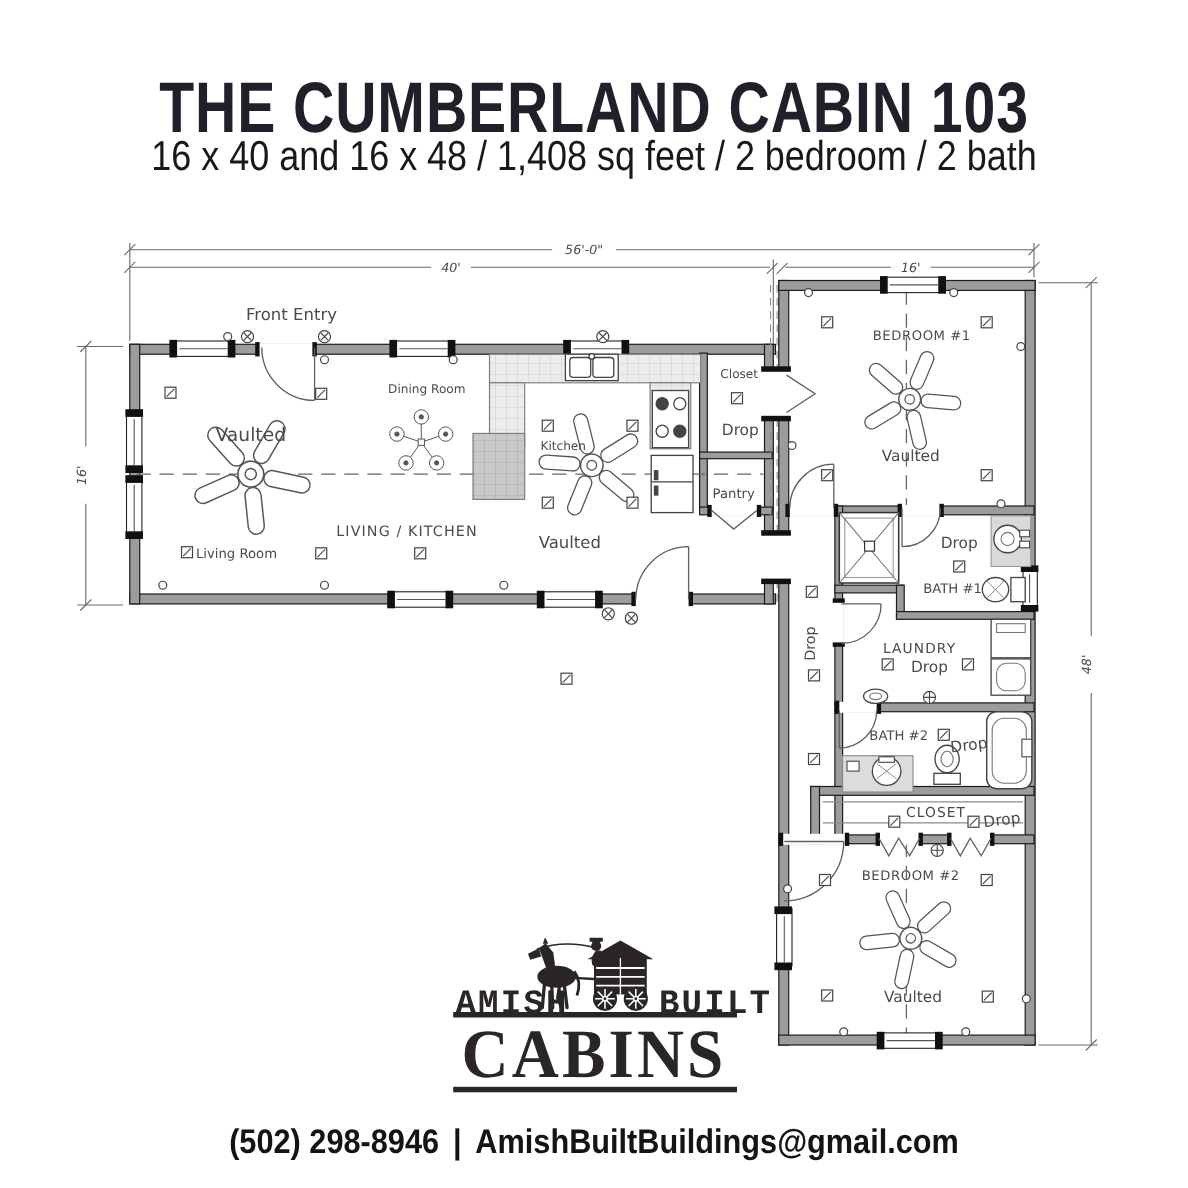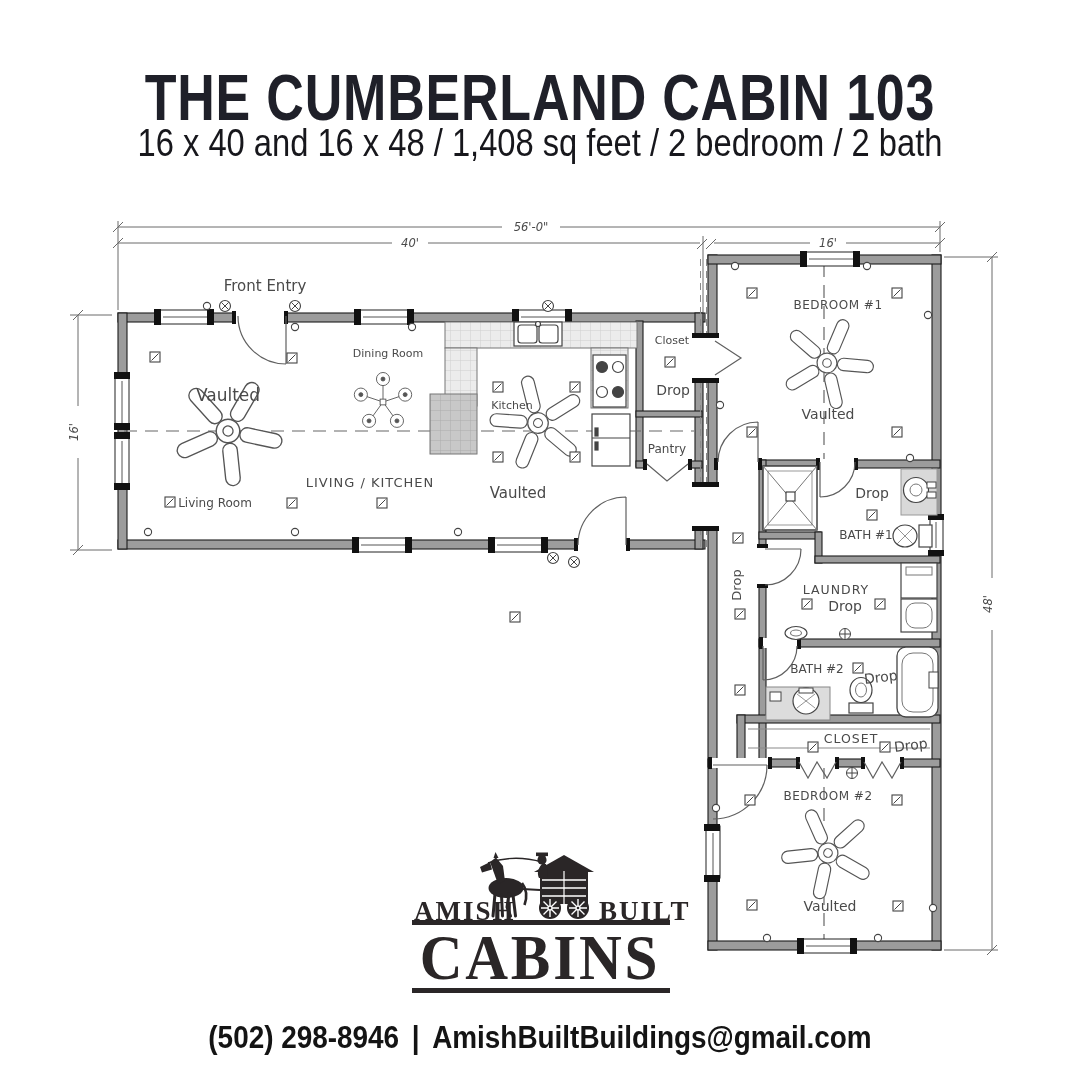--- a/index.html
+++ b/index.html
@@ -7,22 +7,22 @@
         font-family:"Liberation Sans", sans-serif;}
   .title{position:absolute;top:60px;left:0;width:100%;text-align:center;
          font-size:65px;font-weight:bold;color:#1f2029;letter-spacing:1px;
          transform:scaleX(0.80);transform-origin:50% 50%;white-space:nowrap;}
   .subtitle{position:absolute;top:122px;left:0;width:100%;text-align:center;
          font-size:38px;font-weight:400;color:#17171c;
          transform:scaleX(0.86);transform-origin:50% 50%;white-space:nowrap;}
   svg.plan{position:absolute;left:0;top:0;width:1080px;height:1080px;}
   .ptxt{font-family:"DejaVu Sans", sans-serif;fill:#4a4a4a;}
   .dimtxt{font-family:"DejaVu Sans", sans-serif;font-style:italic;fill:#4a4a4a;font-size:11.5px;}
-  .logo-amish,.logo-built{position:absolute;top:896px;font-family:Liberation Serif, serif;
-         font-weight:bold;font-size:27px;letter-spacing:2px;color:#2a2627;}
+  .logo-amish,.logo-built{position:absolute;top:896px;font-family:Liberation Mono, monospace;
+         font-weight:bold;font-size:31px;letter-spacing:2px;color:#2a2627;}
   .logo-amish{left:414px;}
   .logo-built{left:599px;text-align:right;}
   .logo-rule{position:absolute;left:412px;width:258px;height:5px;background:#2a2627;}
   .logo-cabins{position:absolute;top:922px;left:0;width:100%;text-align:center;
          font-family:"Liberation Serif", serif;font-weight:bold;font-size:63px;
          letter-spacing:3px;color:#2a2627;transform:scaleX(0.94);transform-origin:50% 50%;}
   .logo-art{position:absolute;left:476px;top:848px;width:128px;height:76px;}
   .footer{position:absolute;top:1020px;left:0;width:100%;text-align:center;
          font-size:31px;font-weight:bold;color:#141414;transform:scaleX(0.90);
          transform-origin:50% 50%;white-space:nowrap;}

